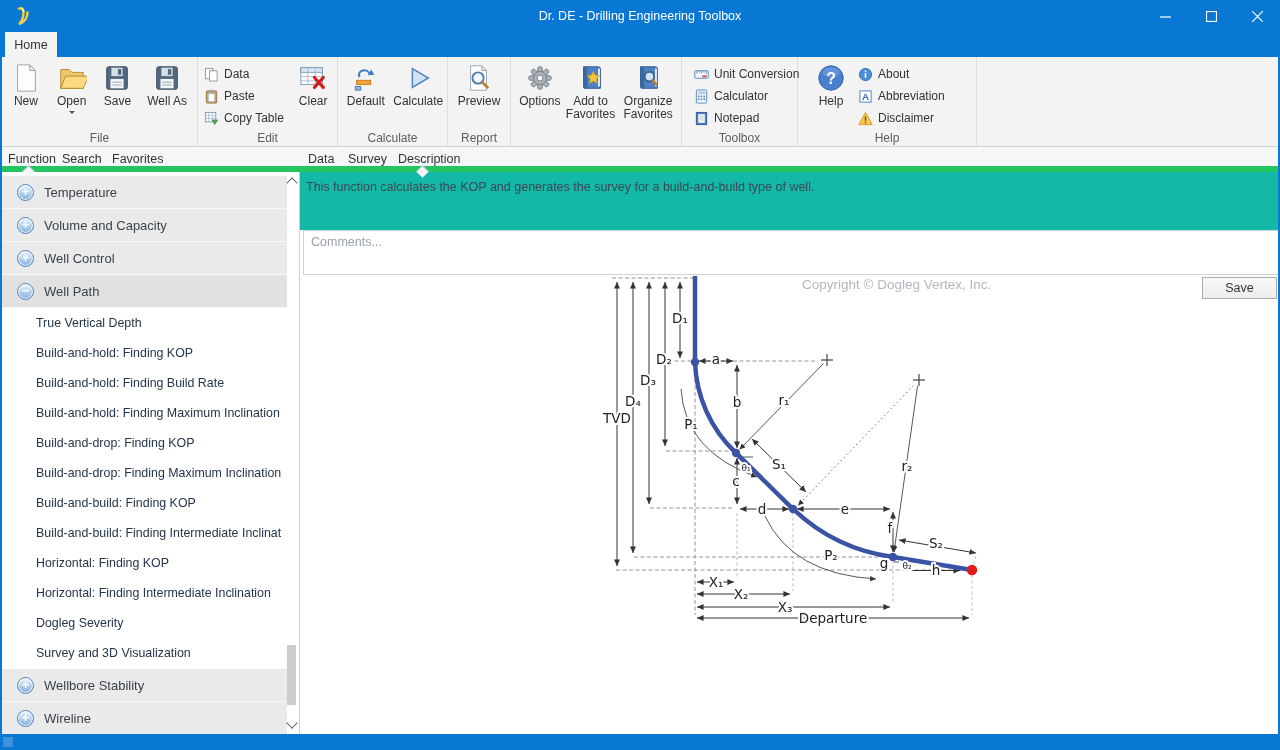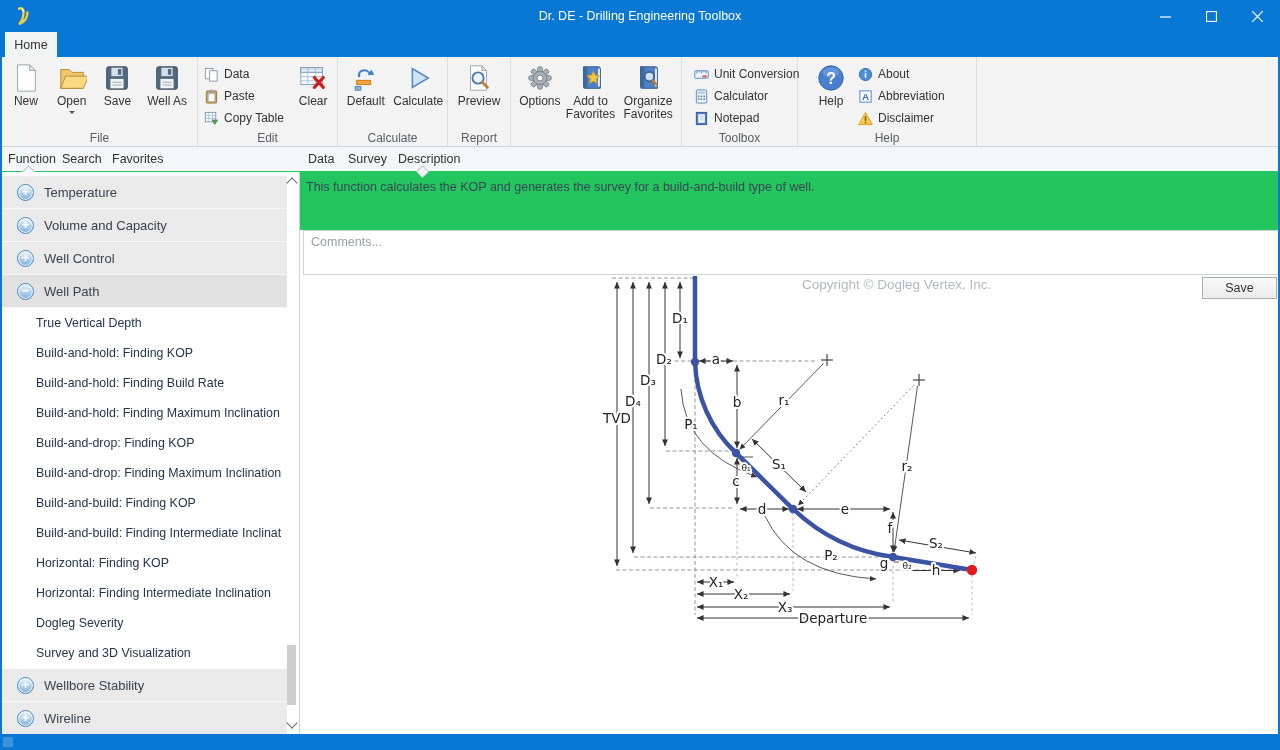--- a/index.html
+++ b/index.html
@@ -26,38 +26,38 @@
   .ribbon { position:absolute; left:2px; right:2px; top:57px; height:90px; background:#f3f3f3; border-bottom:1px solid #d2d5d8; display:flex; z-index:18; }
   .rgroup { position:relative; height:100%; border-right:1px solid #dcdee0; padding:2px 2px 16px 2px; display:flex; align-items:flex-start; }
   .rgroup-label { position:absolute; bottom:1px; left:0; right:0; text-align:center; font-size:12px; color:#5a5f64; }
   .rlarge { display:flex; flex-direction:column; align-items:center; padding-top:4px; font-size:12px; color:#333; height:68px; }
   .rlarge .lbl { margin-top:2px; text-align:center; line-height:1.12; }
   .drop-arrow { width:0; height:0; border:3.5px solid transparent; border-top-color:#555; margin:3px auto 0; }
   .rsmall-col { display:flex; flex-direction:column; padding-top:4px; }
   .rsmall { display:flex; align-items:center; gap:5px; height:22px; padding:0 4px; font-size:12px; color:#333; white-space:nowrap; }
 
   
-  .navrow { position:absolute; left:2px; right:2px; top:147px; height:25px; background:#f5f6f7; border-bottom:1px solid #22c55e; font-size:12.5px; color:#333; z-index:15; }
+  .navrow { position:absolute; left:2px; right:2px; top:147px; height:25px; background:#f5f6f7; border-bottom:6px solid #22c55e; font-size:12.5px; color:#333; z-index:15; }
   .navtab { position:absolute; top:0; height:24px; display:flex; align-items:center; }
   .notch { position:absolute; top:20px; width:9px; height:9px; background:#f5f6f7; border-left:1px solid #b9c1c9; border-top:1px solid #b9c1c9; transform:rotate(45deg); z-index:16; }
 
   
   .sidebar { position:absolute; left:2px; top:172px; width:298px; bottom:16px; background:#fff; border-right:1px solid #cfcfcf; overflow:hidden; z-index:5; }
   .cat { position:absolute; left:0; width:285px; height:33px; background:#eaeaea; border-bottom:1px solid #f7f7f7; display:flex; align-items:center; padding-left:15px; gap:10px; font-size:13px; color:#3a424b; }
   .cat.selected { background:#e1e1e1; }
   .pm { width:17px; height:17px; border-radius:50%; background:linear-gradient(#eef6fd,#7fafdd); border:1px solid #4d86bd; box-shadow:inset 0 0 0 1px rgba(255,255,255,.85); color:#fff; display:flex; align-items:center; justify-content:center; font-size:13px; font-weight:bold; line-height:0; flex:0 0 auto; }
   .sub { position:absolute; left:0; width:285px; height:30px; display:flex; align-items:center; padding-left:34px; font-size:12.4px; color:#24364b; white-space:nowrap; overflow:hidden; }
   .sb-scroll { position:absolute; right:1px; top:0; bottom:0; width:13px; }
   .sb-arrow { position:absolute; right:2px; width:8px; height:8px; border-left:1.6px solid #5f6a74; border-top:1.6px solid #5f6a74; }
   .sb-arrow.up { top:7px; transform:rotate(45deg); }
   .sb-arrow.down { bottom:7px; transform:rotate(225deg); }
   .sb-thumb { position:absolute; right:2px; top:473px; width:9px; height:60px; background:#cdcdcd; }
 
   
-  .desc-panel { position:absolute; left:300px; right:2px; top:172px; height:58px; background:#22c55e; z-index:4; }
+  .desc-panel { position:absolute; left:300px; right:2px; top:172px; height:58px; background:#14b8a6; z-index:4; }
   .desc-text { padding:8px 14px 0 6px; font-size:12.5px; color:#3b4754; }
   .comments-wrap { position:absolute; left:303px; top:230px; width:1140px; height:45px; z-index:6; }
   .comments-wrap textarea { width:100%; height:100%; border:1px solid #ccd4db; background:#fff; resize:none; padding:4px 7px; font-family:"Liberation Sans",sans-serif; font-size:12.5px; color:#333; outline:none; }
   .comments-wrap textarea::placeholder { color:#98a0a8; }
   .canvas { position:absolute; left:300px; right:2px; top:275px; bottom:16px; background:#fff; z-index:3; }
   .copyright { position:absolute; left:502px; top:2px; font-size:13.5px; color:#b3b8be; }
   .save-btn { position:absolute; left:902px; top:2px; width:75px; height:22px; background:linear-gradient(#f9f9f9,#ececec); border:1px solid #a9adb2; font-size:12.5px; color:#333; font-family:"Liberation Sans",sans-serif; }
 
   .diagram-svg { position:absolute; left:300px; top:0; width:400px; height:355px; }
   .diagram-svg text { font-family:"DejaVu Sans", sans-serif; font-size:13.5px; fill:#222; text-anchor:middle; paint-order:stroke fill; stroke:#fff; stroke-width:4px; stroke-linejoin:round; }

